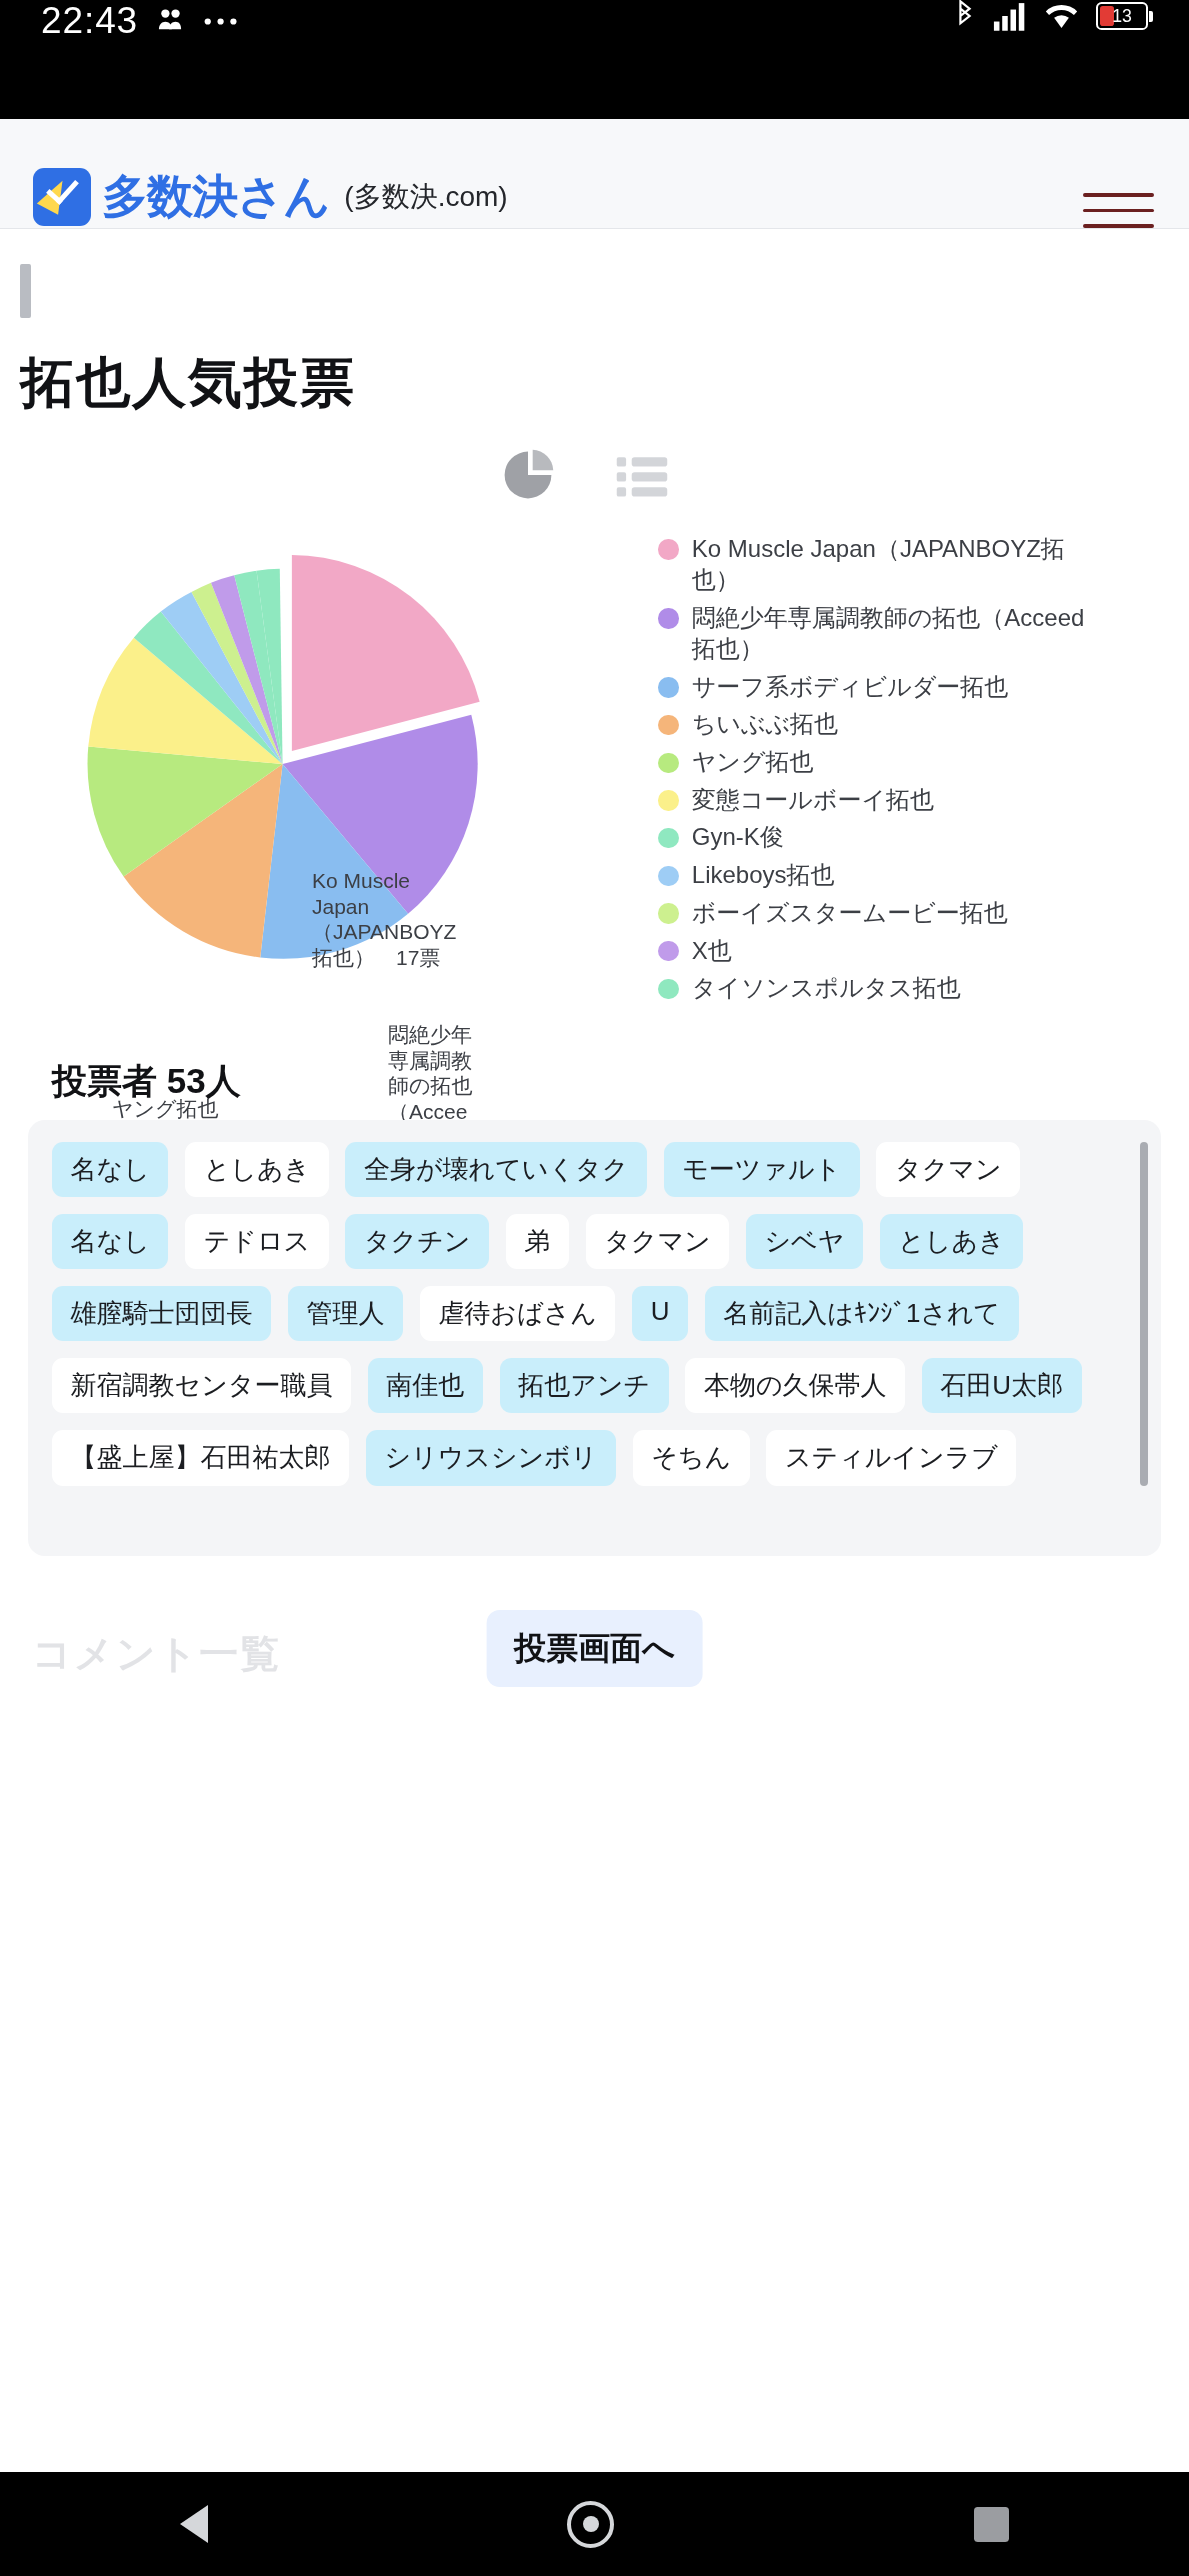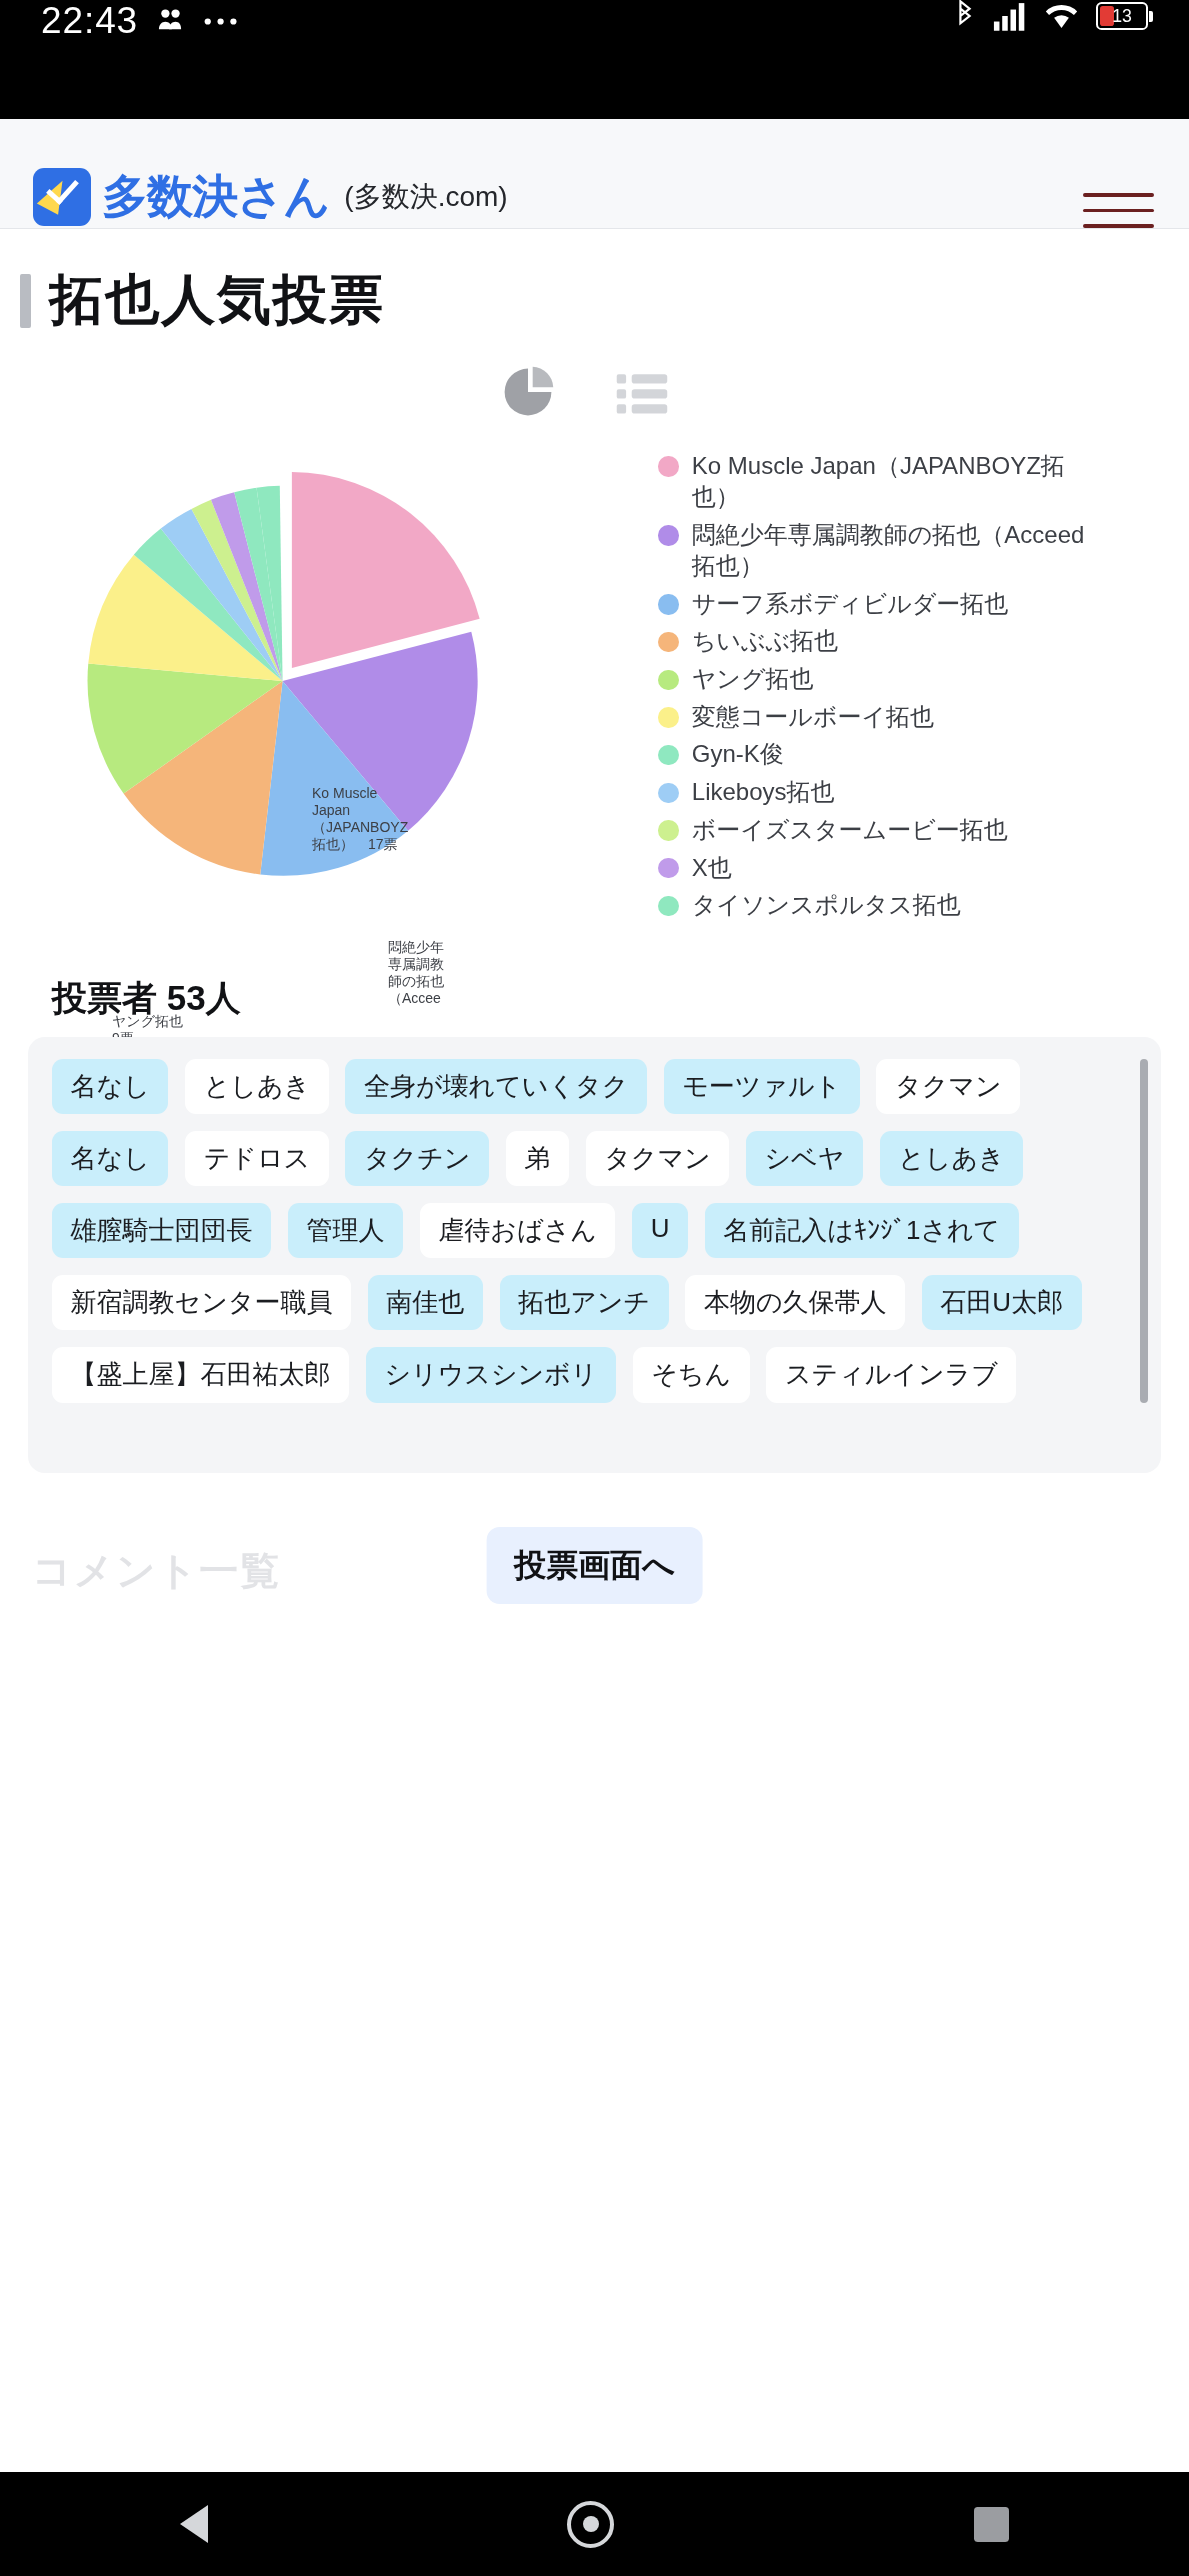--- a/index.html
+++ b/index.html
@@ -144,23 +144,24 @@
     border-radius: 1.9px;
   }
 
   
   .page {
     background: #ffffff;
     padding-bottom: 9.3px;
   }
   .title-row {
     display: flex;
-    align-items: center;
-    gap: 18px;
+    align-items: flex-start;
+    gap: 29px;
     padding: 35px 0 5.6px 20.4px;
+    flex-direction: column;
   }
   .title-bar {
     width: 11px;
     height: 54px;
     background: #b9bcc2;
     border-radius: 1.9px;
   }
   .page-title {
     font-size: 54px;
     font-weight: bold;
@@ -185,21 +186,21 @@
   }
   .pie-wrap {
     position: relative;
     width: 651px;
     height: 483px;
     flex: none;
   }
   .pie-svg { position: absolute; left: 39px; top: 5.6px; }
   .slice-label {
     position: absolute;
-    font-size: 14px;
+    font-size: 21px;
     color: #3c3f45;
     line-height: 1.22;
     white-space: pre-line;
   }
   .legend {
     margin-top: 13px;
     margin-left: 7.4px;
     width: 437px;
   }
   .legend-item {

